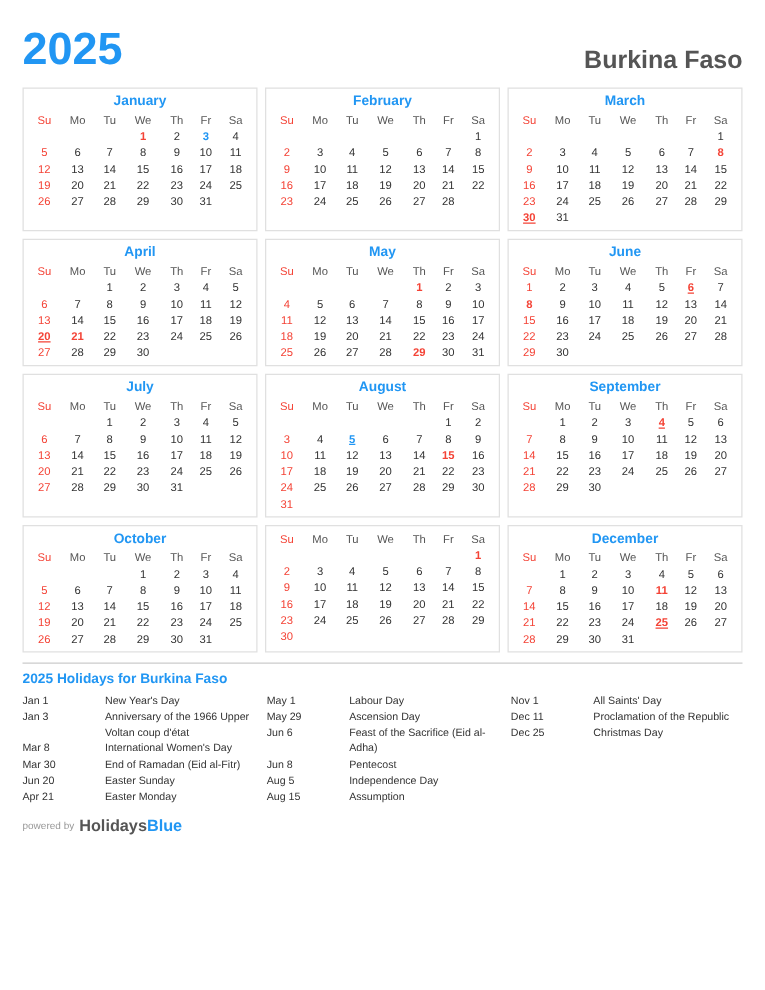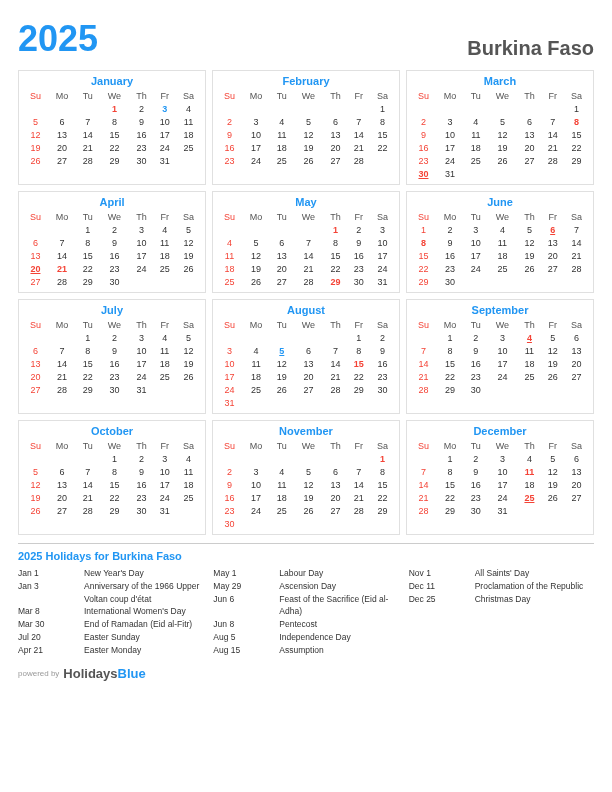--- a/index.html
+++ b/index.html
@@ -764,21 +764,20 @@
               <td>28</td>
               <td>29</td>
               <td>30</td>
               <td>31</td>
               <td></td>
             </tr>
           </tbody>
         </table>
       </div>
       <div class="month-block">
-        <div class="month-title">November</div>
         <table class="cal-table">
           <thead>
             <tr>
               <th style="color: rgb(244, 67, 54);">Su</th>
               <th>Mo</th>
               <th>Tu</th>
               <th>We</th>
               <th>Th</th>
               <th>Fr</th>
               <th>Sa</th>
@@ -921,21 +920,21 @@
           </div>
           <div class="holiday-item">
             <span class="holiday-date">Mar 8</span>
             <span class="holiday-name">International Women's Day</span>
           </div>
           <div class="holiday-item">
             <span class="holiday-date">Mar 30</span>
             <span class="holiday-name">End of Ramadan (Eid al-Fitr)</span>
           </div>
           <div class="holiday-item">
-            <span class="holiday-date">Jul 20</span>
+            <span class="holiday-date">Jun 20</span>
             <span class="holiday-name">Easter Sunday</span>
           </div>
           <div class="holiday-item">
             <span class="holiday-date">Apr 21</span>
             <span class="holiday-name">Easter Monday</span>
           </div>
         </div>
         <div>
           <div class="holiday-item">
             <span class="holiday-date">May 1</span>

